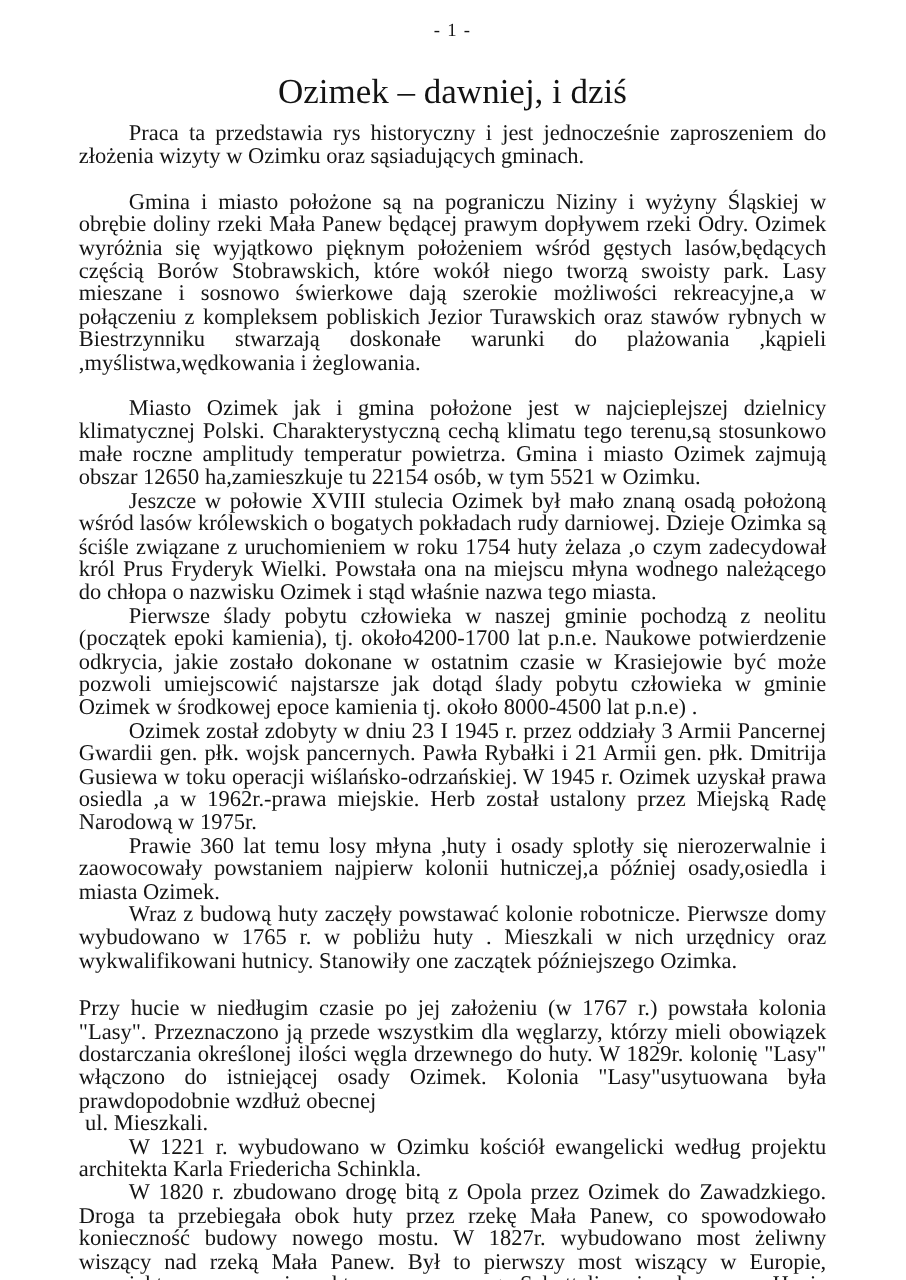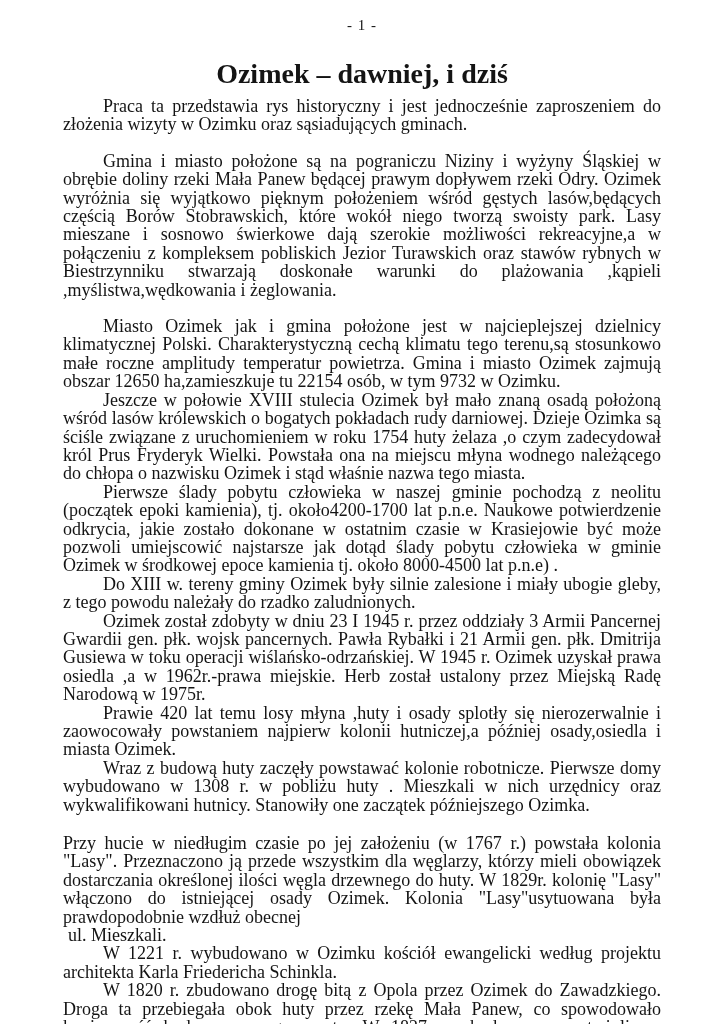--- a/index.html
+++ b/index.html
@@ -22,21 +22,21 @@
     text-align: center;
     font-size: 15px;
     line-height: 18px;
     letter-spacing: 1px;
   }
   .title {
     margin: 24px 0 7px 0;
     text-align: center;
     font-size: 28px;
     line-height: 32px;
-    font-weight: bold;
+    font-weight: normal;
   }
   .content {
     font-size: 18px;
     line-height: 18.4px;
   }
   .para {
     margin: 0;
     text-align: justify;
     text-indent: 40px;
   }
@@ -55,25 +55,24 @@
 </style>
 </head>
 <body>
 
 <div class="page">
   <div class="page-number">- 1 -</div>
   <h1 class="title">Ozimek – dawniej, i dziś</h1>
   <div class="content">
     <p class="para gap-after">Praca ta przedstawia rys historyczny i jest jednocześnie zaproszeniem do złożenia wizyty w Ozimku oraz sąsiadujących gminach.</p>
     <p class="para gap-after">Gmina i miasto położone są na pograniczu Niziny i wyżyny Śląskiej w obrębie doliny rzeki Mała Panew będącej prawym dopływem rzeki Odry. Ozimek wyróżnia się wyjątkowo pięknym położeniem wśród gęstych lasów,będących częścią Borów Stobrawskich, które wokół niego tworzą swoisty park. Lasy mieszane i sosnowo świerkowe dają szerokie możliwości rekreacyjne,a w połączeniu z kompleksem pobliskich Jezior Turawskich oraz stawów rybnych w Biestrzynniku stwarzają doskonałe warunki do plażowania ,kąpieli ,myślistwa,wędkowania i żeglowania.</p>
-    <p class="para">Miasto Ozimek jak i gmina położone jest w najcieplejszej dzielnicy klimatycznej Polski. Charakterystyczną cechą klimatu tego terenu,są stosunkowo małe roczne amplitudy temperatur powietrza. Gmina i miasto Ozimek zajmują obszar 12650 ha,zamieszkuje tu 22154 osób, w tym 9732  w Ozimku.</p>
+    <p class="para">Miasto Ozimek jak i gmina położone jest w najcieplejszej dzielnicy klimatycznej Polski. Charakterystyczną cechą klimatu tego terenu,są stosunkowo małe roczne amplitudy temperatur powietrza. Gmina i miasto Ozimek zajmują obszar 12650 ha,zamieszkuje tu 22154 osób, w tym 5521  w Ozimku.</p>
     <p class="para">Jeszcze w połowie XVIII stulecia Ozimek był mało znaną osadą położoną wśród lasów królewskich o bogatych pokładach rudy darniowej. Dzieje Ozimka są ściśle związane z uruchomieniem w roku 1754 huty żelaza ,o czym zadecydował król Prus Fryderyk Wielki. Powstała ona na miejscu młyna wodnego należącego do chłopa o nazwisku Ozimek i stąd właśnie nazwa tego miasta.</p>
     <p class="para">Pierwsze ślady pobytu człowieka w naszej gminie pochodzą z neolitu (początek epoki kamienia), tj. około4200-1700 lat p.n.e. Naukowe potwierdzenie odkrycia, jakie zostało dokonane w ostatnim czasie w Krasiejowie być może pozwoli umiejscowić najstarsze jak dotąd ślady pobytu człowieka w gminie Ozimek w środkowej epoce kamienia tj. około 8000-4500 lat p.n.e) .</p>
-    <p class="para">Do XIII w. tereny gminy Ozimek były silnie zalesione i miały ubogie gleby, z tego powodu należały do rzadko zaludnionych.</p>
     <p class="para">Ozimek został zdobyty w dniu 23 I 1945 r. przez oddziały 3 Armii Pancernej Gwardii gen. płk. wojsk pancernych. Pawła Rybałki i 21 Armii gen. płk. Dmitrija Gusiewa w toku operacji wiślańsko-odrzańskiej. W 1945 r. Ozimek uzyskał prawa osiedla ,a w 1962r.-prawa miejskie. Herb został ustalony przez Miejską Radę Narodową w 1975r.</p>
-    <p class="para">Prawie 420 lat temu losy młyna ,huty i osady splotły się nierozerwalnie i zaowocowały powstaniem najpierw kolonii hutniczej,a później osady,osiedla i miasta Ozimek.</p>
-    <p class="para">Wraz z budową huty zaczęły powstawać kolonie robotnicze. Pierwsze domy wybudowano w 1308 r. w pobliżu huty . Mieszkali w nich urzędnicy oraz wykwalifikowani hutnicy. Stanowiły one zaczątek późniejszego Ozimka.</p>
+    <p class="para">Prawie 360 lat temu losy młyna ,huty i osady splotły się nierozerwalnie i zaowocowały powstaniem najpierw kolonii hutniczej,a później osady,osiedla i miasta Ozimek.</p>
+    <p class="para">Wraz z budową huty zaczęły powstawać kolonie robotnicze. Pierwsze domy wybudowano w 1765 r. w pobliżu huty . Mieszkali w nich urzędnicy oraz wykwalifikowani hutnicy. Stanowiły one zaczątek późniejszego Ozimka.</p>
     <p class="para flush">Przy hucie w niedługim czasie po jej założeniu (w 1767 r.) powstała kolonia "Lasy". Przeznaczono ją przede wszystkim dla węglarzy, którzy mieli obowiązek dostarczania określonej ilości węgla drzewnego do huty.  W 1829r. kolonię "Lasy" włączono do istniejącej osady Ozimek. Kolonia "Lasy"usytuowana była prawdopodobnie wzdłuż obecnej</p>
     <p class="para addr">ul. Mieszkali.</p>
     <p class="para">W 1221 r. wybudowano w Ozimku kościół ewangelicki według projektu architekta Karla Friedericha Schinkla.</p>
     <p class="para">W 1820 r. zbudowano drogę bitą z Opola przez Ozimek do Zawadzkiego. Droga ta przebiegała obok huty przez rzekę Mała Panew, co spowodowało konieczność budowy nowego mostu. W 1827r. wybudowano most żeliwny wiszący nad rzeką Mała Panew. Był to pierwszy most wiszący w Europie, zaprojektowany przez inspektora maszynowego Schotteliusa i wykonany w Hucie "Małapanew".</p>
   </div>
 </div>
 
 </body></html>

